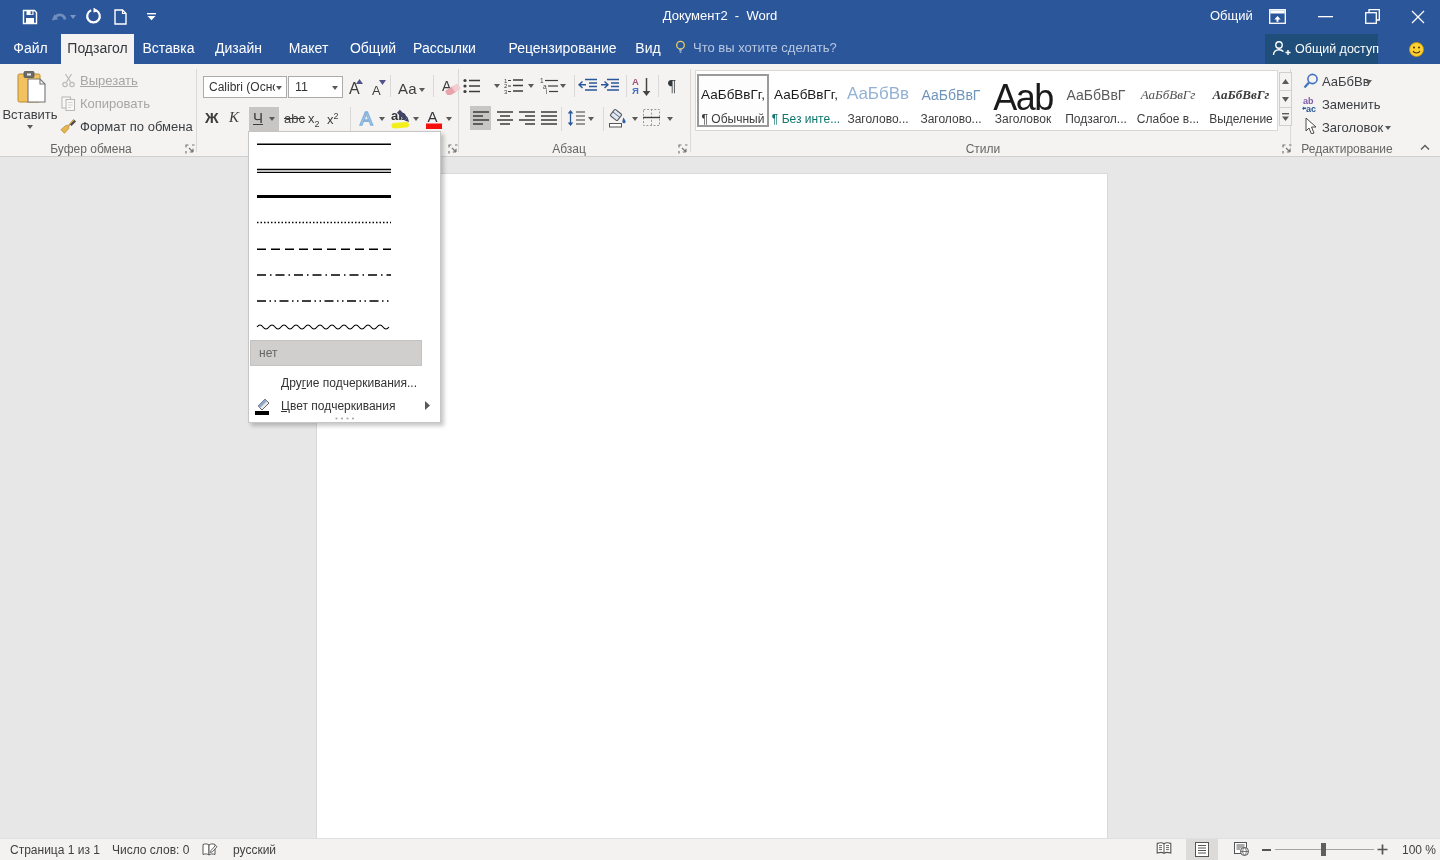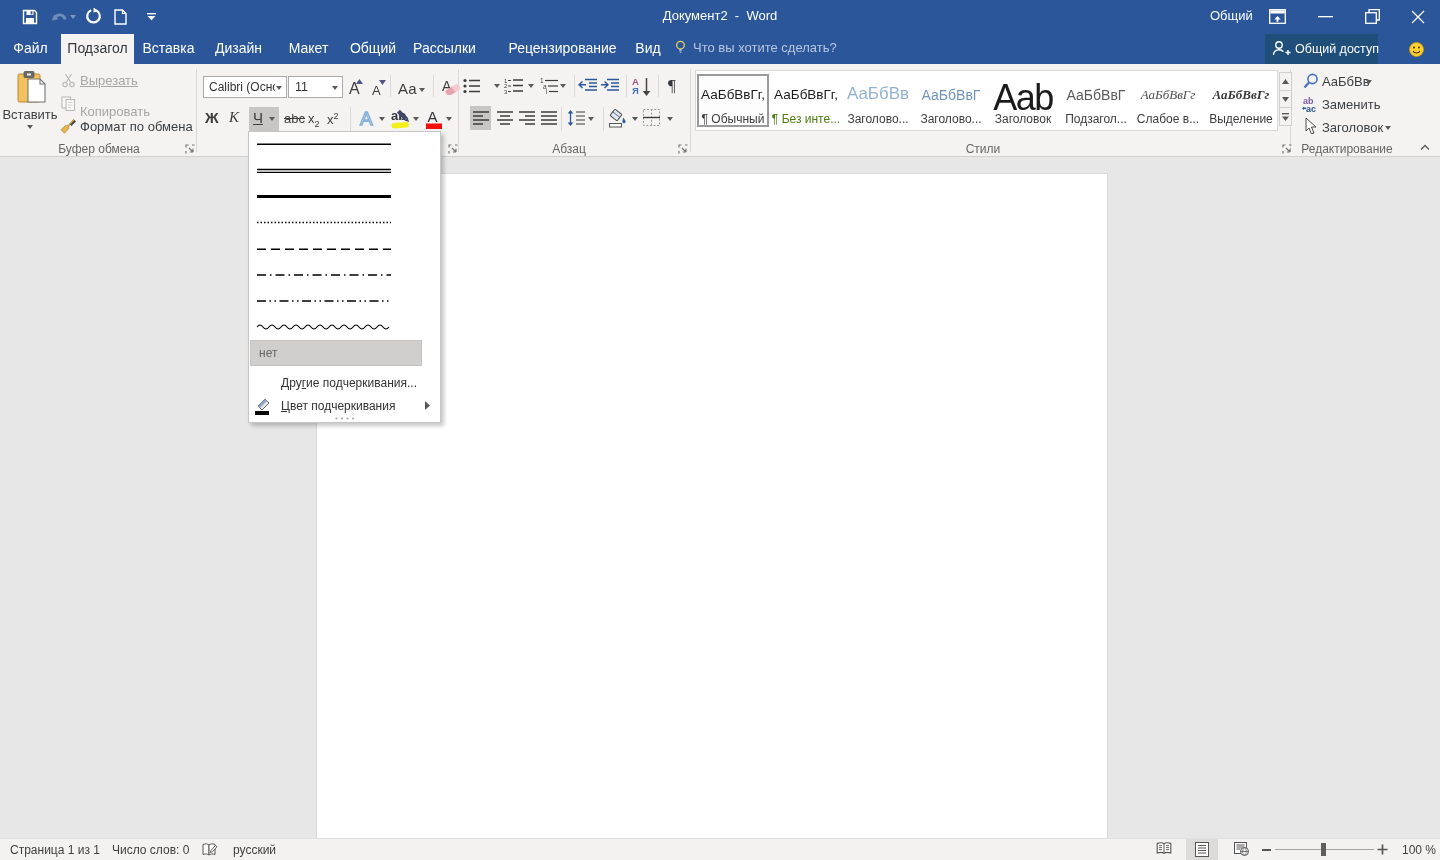--- a/index.html
+++ b/index.html
@@ -137,21 +137,21 @@
       <circle cx="10" cy="5.6" r="1" fill="#4a3000"></circle>
       <path d="M4 9 c1.2 2.6 5.8 2.6 7 0" fill="none" stroke="#4a3000" stroke-width="1.1"></path>
     </svg>
 </div>
 
 <div id="ribbon"></div>
 <div class="gsep" style="left:196px;top:69px;height:83px;"></div>
 <div class="gsep" style="left:458px;top:69px;height:83px;"></div>
 <div class="gsep" style="left:690px;top:69px;height:83px;"></div>
 <div class="gsep" style="left:1290px;top:69px;height:83px;"></div>
-<div class="glabel" style="left:46px;width:90px;margin-left:8px;">Буфер обмена</div>
+<div class="glabel" style="left:46px;width:90px;">Буфер обмена</div>
 <div class="glabel" style="left:529px;width:80px;">Абзац</div>
 <div class="glabel" style="left:943px;width:80px;">Стили</div>
 <div class="glabel" style="left:1292px;width:110px;">Редактирование</div>
 
 <div class="abs" style="left:14px;top:71px;">
 <svg width="34" height="34" viewBox="0 0 34 34">
 <rect x="4" y="3" width="22" height="28" rx="1.5" fill="#f2c25e" stroke="#b88a32" stroke-width="1"></rect>
 <rect x="10" y="0.5" width="10" height="6" rx="1" fill="#6a6a6a" stroke="#555" stroke-width="0.8"></rect>
 <rect x="13" y="2.5" width="4" height="2" fill="#f0f0f0"></rect>
 <path d="M14 8 h12 l5 5 v18 h-17 z" fill="#fff" stroke="#757575" stroke-width="1.1"></path>
@@ -172,21 +172,21 @@
   </div>
 <div class="abs rtxt gray" style="left:80px;top:73px;text-decoration:underline;">Вырезать</div>
 
 <div class="abs" style="left:61px;top:96px;opacity:0.55;">
 <svg width="15" height="15" viewBox="0 0 15 15">
       <rect x="1" y="1" width="8.5" height="11" fill="#fff" stroke="#8a8a8a" stroke-width="1.1"></rect>
       <rect x="5" y="3.5" width="8.5" height="11" fill="#fff" stroke="#8a8a8a" stroke-width="1.1"></rect>
       <path d="M7 6.5 h4.5 M7 9 h4.5 M7 11.5 h3" stroke="#b0b0b0" stroke-width="0.9"></path>
     </svg>
   </div>
-<div class="abs rtxt gray" style="left:80px;top:96px;margin-top:8px;">Копировать</div>
+<div class="abs rtxt gray" style="left:80px;top:96px;">Копировать</div>
 
 <div class="abs" style="left:60px;top:118px;">
 <svg width="17" height="16" viewBox="0 0 17 16">
       <path d="M1 13 l5-4.5 3.5-0.5 5.5-6.5 1.5 1.5 -6.5 5.5 -0.5 3.5 -4.5 5z" fill="#e8b54c" stroke="#a8822f" stroke-width="0.7" transform="scale(0.9)"></path>
       <path d="M10 6.5 l4.5-4.5 1.5 1.5 -4.5 4.5z" fill="#4a4a4a"></path>
     </svg>
   </div>
 <div class="abs rtxt" style="left:80px;top:119px;">Формат по обмена</div>
 
 <div class="abs" style="left:203px;top:76px;width:84px;height:22px;background:#fff;border:1px solid #ababab;font-size:12px;color:#333;line-height:20px;"><span style="display:inline-block;width:71px;overflow:hidden;white-space:nowrap;padding-left:5px;">Calibri (Основной</span><span class="dd" style="position:absolute;right:4px;top:9px;"></span></div>
@@ -374,21 +374,21 @@
   </div>
 <div class="abs" style="left:667px;top:117px;">
     <span class="dd"></span>
   </div>
 
 <div class="abs" style="left:695px;top:70px;width:583px;height:61px;background:#fff;border:1px solid #dad8d6;"></div>
 <div class="abs" style="left:697px;top:74px;width:72px;height:53px;border:2px solid #9a9a9a;background:#fdfdfd;"></div>
 <div class="abs" style="left:698px;top:87px;width:70px;font-size:13.5px;color:#1a1a1a;text-align:center;white-space:nowrap;overflow:hidden;">АаБбВвГг,</div>
 <div class="abs" style="left:698px;top:112px;width:70px;font-size:12px;color:#3d3d3d;text-align:center;white-space:nowrap;overflow:hidden;">¶ Обычный</div>
 <div class="abs" style="left:771px;top:87px;width:70px;font-size:13.5px;color:#1a1a1a;text-align:center;white-space:nowrap;overflow:hidden;">АаБбВвГг,</div>
-<div class="abs" style="left:771px;top:112px;width:70px;font-size:12px;color:#4d7c0f;text-align:center;white-space:nowrap;overflow:hidden;">¶ Без инте...</div>
+<div class="abs" style="left:771px;top:112px;width:70px;font-size:12px;color:#0f766e;text-align:center;white-space:nowrap;overflow:hidden;">¶ Без инте...</div>
 <div class="abs" style="left:843px;top:84px;width:70px;font-size:17px;color:#93b1d4;text-align:center;white-space:nowrap;overflow:hidden;">АаБбВв</div>
 <div class="abs" style="left:843px;top:112px;width:70px;font-size:12px;color:#3d3d3d;text-align:center;white-space:nowrap;overflow:hidden;">Заголово...</div>
 <div class="abs" style="left:916px;top:87px;width:70px;font-size:14px;color:#6f94ba;text-align:center;white-space:nowrap;overflow:hidden;">АаБбВвГ</div>
 <div class="abs" style="left:916px;top:112px;width:70px;font-size:12px;color:#3d3d3d;text-align:center;white-space:nowrap;overflow:hidden;">Заголово...</div>
 <div class="abs" style="left:988px;top:77px;width:70px;font-size:36px;color:#1a1a1a;letter-spacing:-1.5px;text-align:center;white-space:nowrap;overflow:hidden;">Аab</div>
 <div class="abs" style="left:988px;top:112px;width:70px;font-size:12px;color:#3d3d3d;text-align:center;white-space:nowrap;overflow:hidden;">Заголовок</div>
 <div class="abs" style="left:1061px;top:87px;width:70px;font-size:14px;color:#5b5b5b;text-align:center;white-space:nowrap;overflow:hidden;">АаБбВвГ</div>
 <div class="abs" style="left:1061px;top:112px;width:70px;font-size:12px;color:#3d3d3d;text-align:center;white-space:nowrap;overflow:hidden;">Подзагол...</div>
 <div class="abs" style="left:1133px;top:87px;width:70px;font-size:13px;font-style:italic;color:#4f4f4f;text-align:center;white-space:nowrap;overflow:hidden;font-family:'Liberation Serif',serif;">АаБбВвГг</div>
 <div class="abs" style="left:1133px;top:112px;width:70px;font-size:12px;color:#3d3d3d;text-align:center;white-space:nowrap;overflow:hidden;">Слабое в...</div>

